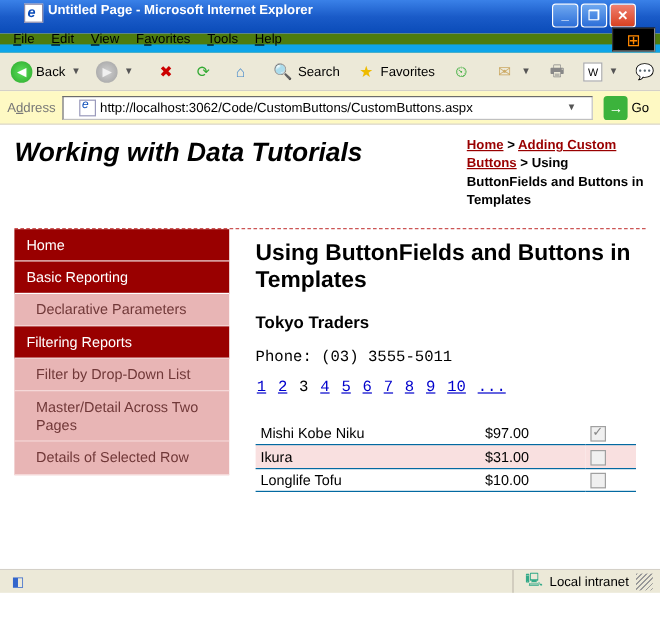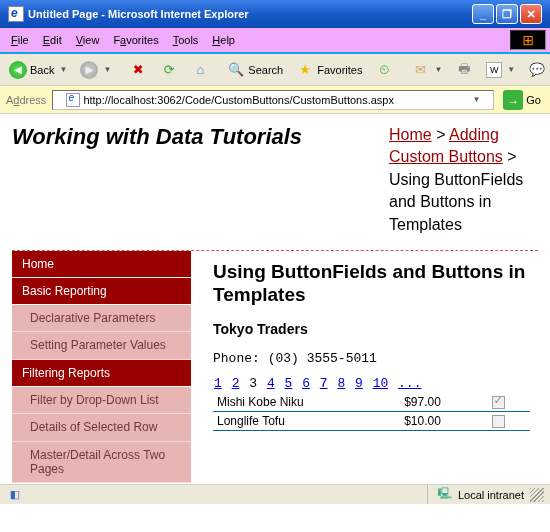--- a/index.html
+++ b/index.html
@@ -1,25 +1,25 @@
 <!DOCTYPE html>
 <html><head>
 <meta charset="utf-8">
 <style>
 *{box-sizing:border-box;margin:0;padding:0}
 body{font-family:Tahoma,Verdana,sans-serif;font-size:11px;background:#fff;width:550px;height:532px;overflow:hidden}
-.titlebar{background:linear-gradient(#3a81e8,#1a5bc8 50%,#0a4bb8);color:#fff;padding:3px 8px;display:flex;align-items:center;height:28px}
+.titlebar{background:linear-gradient(#3a81e8,#1a5bc8 50%,#0a4bb8);color:#fff;padding:3px 20px;display:flex;align-items:flex-start;height:28px}
 .titlebar .doc-icon{width:16px;height:16px;background:#fff;border:1px solid #88a;margin-right:4px;position:relative}
 .titlebar .doc-icon:before{content:"e";position:absolute;left:2px;top:-1px;color:#0a4bb8;font-size:12px;font-weight:bold;font-style:italic}
 .titlebar .caption{flex:1;font-weight:bold}
 .winbtns{display:flex;gap:2px}
 .winbtn{width:22px;height:20px;border:1px solid #fff;border-radius:3px;display:flex;align-items:center;justify-content:center;color:#fff;font-weight:bold;font-size:11px}
 .winbtn.min,.winbtn.max{background:linear-gradient(#6fa8f0,#2c6ed8)}
 .winbtn.close{background:linear-gradient(#f08070,#d84020)}
-.menubar{background:#f0abfc;border-bottom:2px solid #0ea5e9;padding:2px 4px;display:flex;align-items:center;height:26px}
+.menubar{background:#4d7c0f;border-bottom:7px solid #0ea5e9;padding:2px 4px;display:flex;align-items:center;height:16px}
 .menuitem{padding:2px 7px;cursor:default}
 .menuitem .u{text-decoration:underline}
 .menubar .logo{margin-left:auto;width:36px;height:20px;background:#000;border:1px inset #888;display:flex;align-items:center;justify-content:center}
 .menubar .logo:before{content:"⊞";color:#f80;font-size:14px}
 .toolbar{background:#ece9d8;border-bottom:1px solid #d4d0c8;padding:3px 4px;display:flex;align-items:center;gap:3px;height:32px}
 .tbbtn{display:flex;align-items:center;padding:2px 4px;border:1px solid transparent;border-radius:3px;gap:3px}
 .vsep{width:1px;height:22px;background:#c0bcaf;margin:0 1px}
 .icn{width:18px;height:18px;display:inline-flex;align-items:center;justify-content:center;font-size:13px}
 .back{background:radial-gradient(#5bde5b,#2ba82b);border-radius:50%;color:#fff}
 .fwd{background:radial-gradient(#d0d0d0,#a0a0a0);border-radius:50%;color:#f0f0f0}
@@ -27,34 +27,34 @@
 .addrbar{background:#fef9c3;border-bottom:1px solid #d4d0c8;padding:3px 4px;display:flex;align-items:center;gap:4px;height:28px}
 .addrlbl{color:#777;padding:0 2px}
 .addrbox{flex:1;display:flex;align-items:center;background:#fff;border:1px inset #c0c0c0;height:20px;padding:0 13px}
 .addrbox .pg{width:14px;height:14px;margin-right:3px;background:#fff;border:1px solid #99b;position:relative}
 .addrbox .pg:before{content:"e";position:absolute;left:1px;top:-2px;color:#0a4bb8;font-size:10px;font-style:italic}
 .addrinput{border:none;outline:none;flex:1;font-size:11px}
 .gobtn{width:20px;height:20px;background:#3cb33c;border-radius:3px;display:flex;align-items:center;justify-content:center;color:#fff;font-size:12px}
 .content{height:370px;overflow:auto;background:#fff;padding:10px 12px;position:relative}
 .hdr{display:flex}
 .hdr h1{font-family:Verdana,sans-serif;font-size:22px;font-style:italic;font-weight:bold;flex:1}
-.bc{font-size:16px;font-weight:normal;width:155px;padding-left:6px;line-height:1.4}
+.bc{font-size:11px;font-weight:bold;width:155px;padding-left:6px;line-height:1.4}
 .bc a{color:#900;text-decoration:underline}
 .bc .sep{color:#000}
 .hr-dotted{border:none;border-top:1px dashed #c55;margin:14px 0 0 0}
 .layout{display:flex;margin-top:0}
 .sidebar{width:179px;flex-shrink:0}
 .navhdr{background:#900;color:#fff;padding:6px 10px;font-size:12px;border-bottom:1px solid #fff}
 .navitem{background:#e8b5b5;color:#703838;padding:6px 8px 6px 18px;font-size:12px;border-bottom:1px solid #f5d8d8;line-height:1.2}
 .main{flex:1;padding:10px 8px 10px 22px}
 .main h2{font-family:Verdana,sans-serif;font-size:19px;font-weight:bold;margin-bottom:14px;line-height:1.2}
 .main h3{font-family:Verdana,sans-serif;font-size:14px;font-weight:bold;margin-bottom:14px}
 .phone{font-family:"Courier New",monospace;font-size:13px;margin-bottom:10px}
 .phone b{font-weight:normal}
-.pager{font-family:"Courier New",monospace;font-size:13px;margin-bottom:2px}
+.pager{font-family:"Courier New",monospace;font-size:13px;margin-bottom:22px}
 .pager a{color:#00c;text-decoration:underline;margin:0 1px}
 .pager .cur{color:#000;margin:0 1px}
 table.grid{border-collapse:collapse;width:100%}
 table.grid th{background:#900;color:#fff;font-weight:bold;padding:2px 4px;font-size:12px;text-align:center;border:1px solid #900}
 table.grid td{padding:2px 4px;font-size:12px;border-bottom:1px solid #0369a1}
 table.grid tr.alt td{background:#f9e0e0}
 .chk{width:13px;height:13px;border:1px solid #a0a0a0;display:inline-block;background:#f0f0f0;position:relative;vertical-align:middle}
 .chk.on:before{content:"✓";position:absolute;left:0;top:-3px;color:#888;font-size:11px}
 .statusbar{background:#ece9d8;border-top:1px solid #d4d0c8;height:20px;display:flex;align-items:center;padding:0 6px;font-size:11px}
 .statusbar .sp{flex:1}
@@ -156,25 +156,24 @@
       <span class="sep">&gt;</span>
       <span>Using ButtonFields and Buttons in Templates</span>
     </div>
   </div>
   <hr class="hr-dotted">
   <div class="layout">
     <div class="sidebar">
       <div class="navhdr">Home</div>
       <div class="navhdr">Basic Reporting</div>
       <div class="navitem">Declarative Parameters</div>
-      <div class="navitem">Setting Parameter Values</div>
       <div class="navhdr">Filtering Reports</div>
       <div class="navitem">Filter by Drop-Down List</div>
+      <div class="navitem">Master/Detail Across Two Pages</div>
       <div class="navitem">Details of Selected Row</div>
-      <div class="navitem">Master/Detail Across Two Pages</div>
     </div>
     <div class="main">
       <h2>Using ButtonFields and Buttons in Templates</h2>
       <h3>Tokyo Traders</h3>
       <p class="phone">
         <b>Phone:</b>
         <span>(03) 3555-5011</span>
       </p>
       <p class="pager">
         <a>1</a>
@@ -189,20 +188,25 @@
         <a>10</a>
         <a>...</a>
       </p>
       <table class="grid">
         <tbody>
         <tr>
           <td>Mishi Kobe Niku</td>
           <td>$97.00</td>
           <td><span class="chk on"></span></td>
         </tr>
+        <tr class="alt">
+          <td>Ikura</td>
+          <td>$31.00</td>
+          <td><span class="chk"></span></td>
+        </tr>
         <tr>
           <td>Longlife Tofu</td>
           <td>$10.00</td>
           <td><span class="chk"></span></td>
         </tr>
       </tbody>
         </table>
     </div>
   </div>
 </div>

